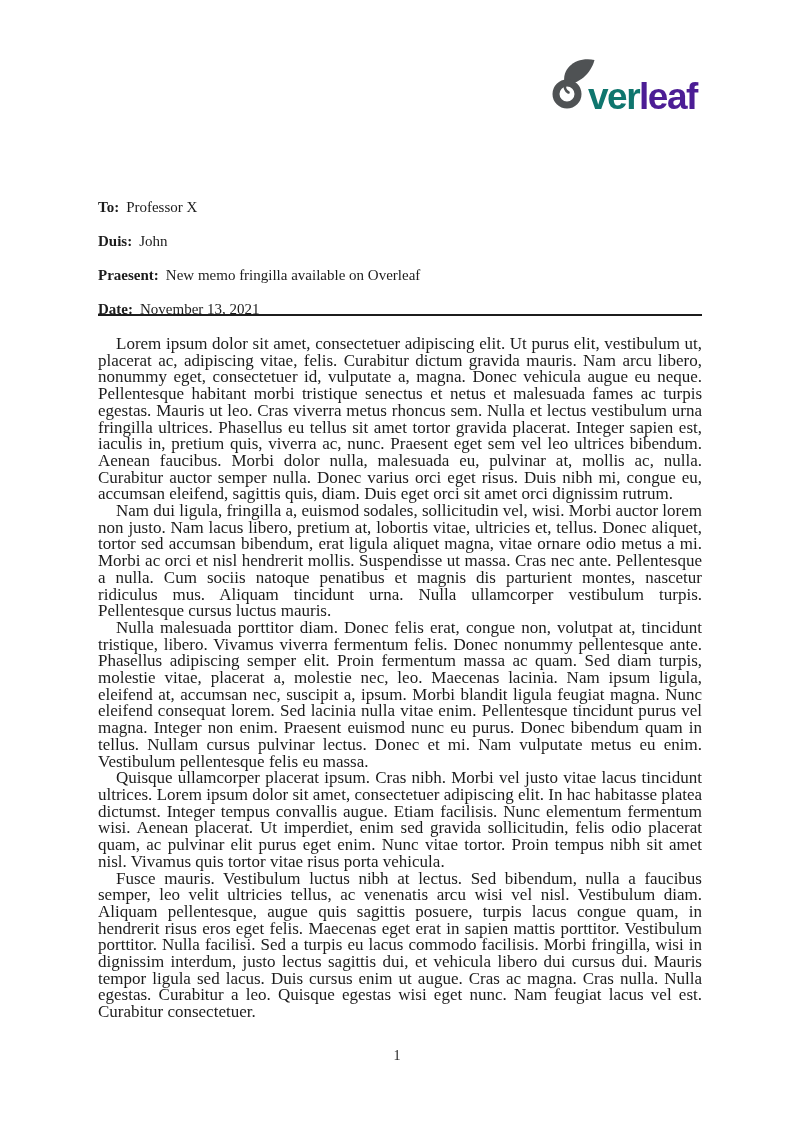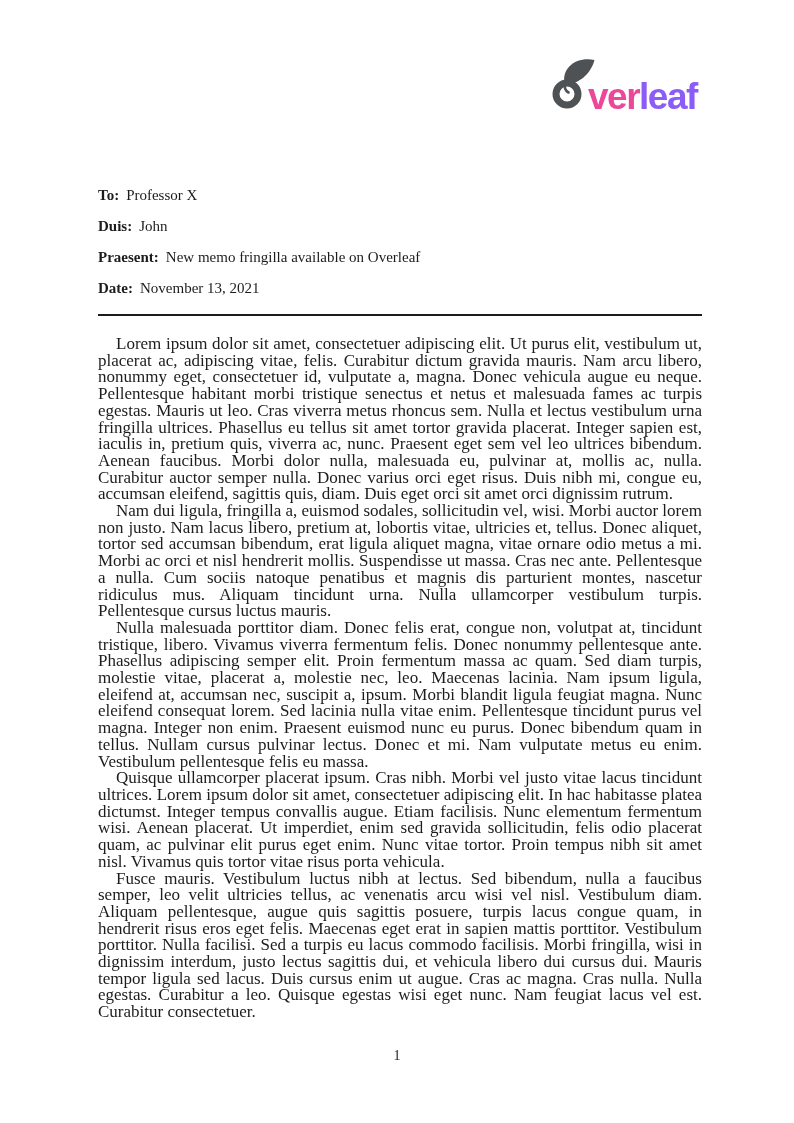--- a/index.html
+++ b/index.html
@@ -21,30 +21,30 @@
   }
   .logo svg{display:block;width:44px;height:53px;margin-right:-8px;}
   .logo .lt{
     font-family:"Liberation Sans", sans-serif;
     font-size:37px;
     font-weight:700;
     letter-spacing:-1.5px;
     line-height:37px;
     margin-bottom:-6px;
   }
-  .logo .lt.gray{color:#ec4899;}
-  .logo .lt.green{color:#8b5cf6;}
+  .logo .lt.gray{color:#0f766e;}
+  .logo .lt.green{color:#4c1d95;}
   
   .memo{
     position:absolute;
     left:98px;top:182px;
     width:604px;
     font-size:15px;
   }
-  .memo .row{margin:4px 0 13px 0;line-height:18px;}
+  .memo .row{margin:16px 0 13px 0;line-height:18px;}
   .memo .lbl{font-weight:bold;margin-right:7px;}
   
   .rule{
     position:absolute;
     left:98px;top:314px;
     width:604px;height:2px;
     background:#1c1c1c;
   }
   
   .bodytext{

